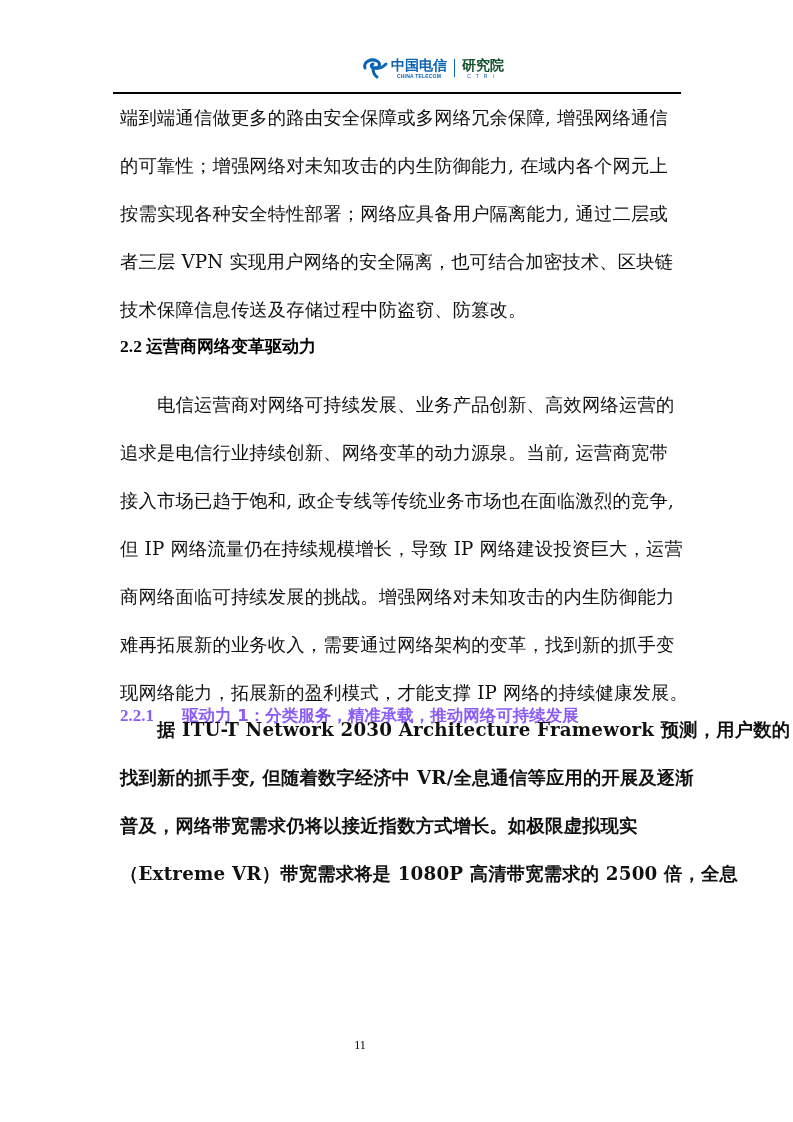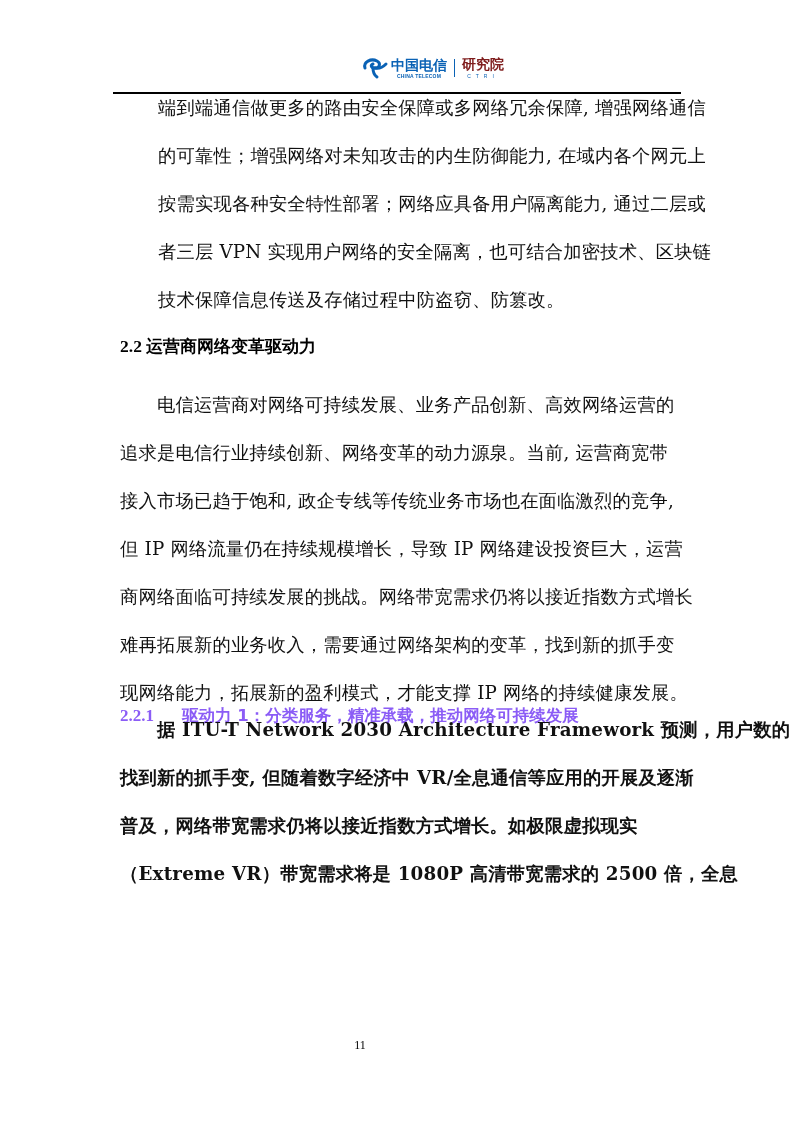--- a/index.html
+++ b/index.html
@@ -6,21 +6,21 @@
   body { width: 793px; height: 1122px; position: relative; overflow: hidden;
          font-family: "DejaVu Serif", "Liberation Serif", serif; color: #111; }
   .header { position: absolute; left: 0; top: 52px; width: 793px; height: 36px; margin-left: 13px; }
   .logo { position: absolute; left: 348px; top: 4px; display: flex; align-items: center; color: #0a62b5; }
   .logo-mark { width: 28px; height: 24px; }
   .logo-cn { display: flex; flex-direction: column; align-items: center; margin-left: 2px; }
   .logo-cn-main { font-family: "DejaVu Sans", sans-serif; font-weight: bold; font-size: 14px; letter-spacing: 0px; line-height: 16px; color: #0a62b5; }
   .logo-cn-sub { font-family: "Liberation Sans", sans-serif; font-weight: bold; font-size: 5px; line-height: 7px; color: #0a62b5; letter-spacing: 0.2px; }
   .logo-sep { width: 1px; height: 18px; background: #0a62b5; margin: 0 7px; }
   .logo-ctri { display: flex; flex-direction: column; align-items: center; }
-  .logo-ctri-main { font-family: Liberation Mono, monospace; font-weight: bold; font-size: 14px; line-height: 16px; color: #7f1d1d; }
+  .logo-ctri-main { font-family: Liberation Sans, sans-serif; font-weight: bold; font-size: 14px; line-height: 16px; color: #14532d; }
   .logo-ctri-sub { font-family: "Liberation Sans", sans-serif; font-size: 5px; line-height: 7px; letter-spacing: 5px; color: #0a62b5; }
   .header-rule { position: absolute; left: 113px; top: 92px; width: 568px; height: 2px; background: #000; }
 
   .para { position: absolute; left: 120px; width: 555px; font-size: 18.3px; line-height: 48px;
           text-align: justify; text-align-last: left; letter-spacing: 0.2px; }
   .para .line { display: block; white-space: nowrap; height: 48px; }
   .h2 { position: absolute; left: 120px; font-family: "DejaVu Sans", sans-serif; font-weight: bold; font-size: 17px; color: #000; }
   .h3 { position: absolute; left: 120px; font-family: "DejaVu Sans", sans-serif; font-weight: bold; font-size: 16.5px; color: #8b5cf6; }
   .h3 .num { display: inline-block; width: 62px; font-family: "Liberation Serif", serif; font-weight: bold; font-size: 17px; }
   .h2 .num { font-family: "Liberation Serif", serif; font-weight: bold; font-size: 17.5px; margin-right: 4px; text-align: center; }
@@ -43,38 +43,38 @@
     </div>
     <div class="logo-sep"></div>
     <div class="logo-ctri">
       <span class="logo-ctri-main">研究院</span>
       <span class="logo-ctri-sub">CTRI</span>
     </div>
   </div>
 </div>
 <div class="header-rule"></div>
 
-<div class="para" style="top:84px;margin-left:38px;">
+<div class="para" style="top:94px;">
   <span class="line">端到端通信做更多的路由安全保障或多网络冗余保障, 增强网络通信</span>
   <span class="line">的可靠性；增强网络对未知攻击的内生防御能力, 在域内各个网元上</span>
   <span class="line">按需实现各种安全特性部署；网络应具备用户隔离能力, 通过二层或</span>
   <span class="line">者三层 VPN 实现用户网络的安全隔离，也可结合加密技术、区块链</span>
   <span class="line">技术保障信息传送及存储过程中防盗窃、防篡改。</span>
 </div>
 
 <div class="h2" style="top:335px;">
   <span class="num">2.2</span><span>运营商网络变革驱动力</span>
 </div>
 
 <div class="para" style="top:381px;">
   <span class="line">　　电信运营商对网络可持续发展、业务产品创新、高效网络运营的</span>
   <span class="line">追求是电信行业持续创新、网络变革的动力源泉。当前, 运营商宽带</span>
   <span class="line">接入市场已趋于饱和, 政企专线等传统业务市场也在面临激烈的竞争,</span>
   <span class="line">但 IP 网络流量仍在持续规模增长，导致 IP 网络建设投资巨大，运营</span>
-  <span class="line">商网络面临可持续发展的挑战。网络带宽需求仍将以接近指数方式增长</span>
+  <span class="line">商网络面临可持续发展的挑战。增强网络对未知攻击的内生防御能力</span>
   <span class="line">难再拓展新的业务收入，需要通过网络架构的变革，找到新的抓手变</span>
   <span class="line">现网络能力，拓展新的盈利模式，才能支撑 IP 网络的持续健康发展。</span>
 </div>
 
 <div class="h3" style="top:705px;">
   <span class="num">2.2.1</span><span>驱动力 1：分类服务，精准承载，推动网络可持续发展</span>
 </div>
 
 <div class="para" style="top:706px;font-weight:bold;">
   <span class="line">　　据 ITU-T Network 2030 Architecture Framework 预测，用户数的</span>

